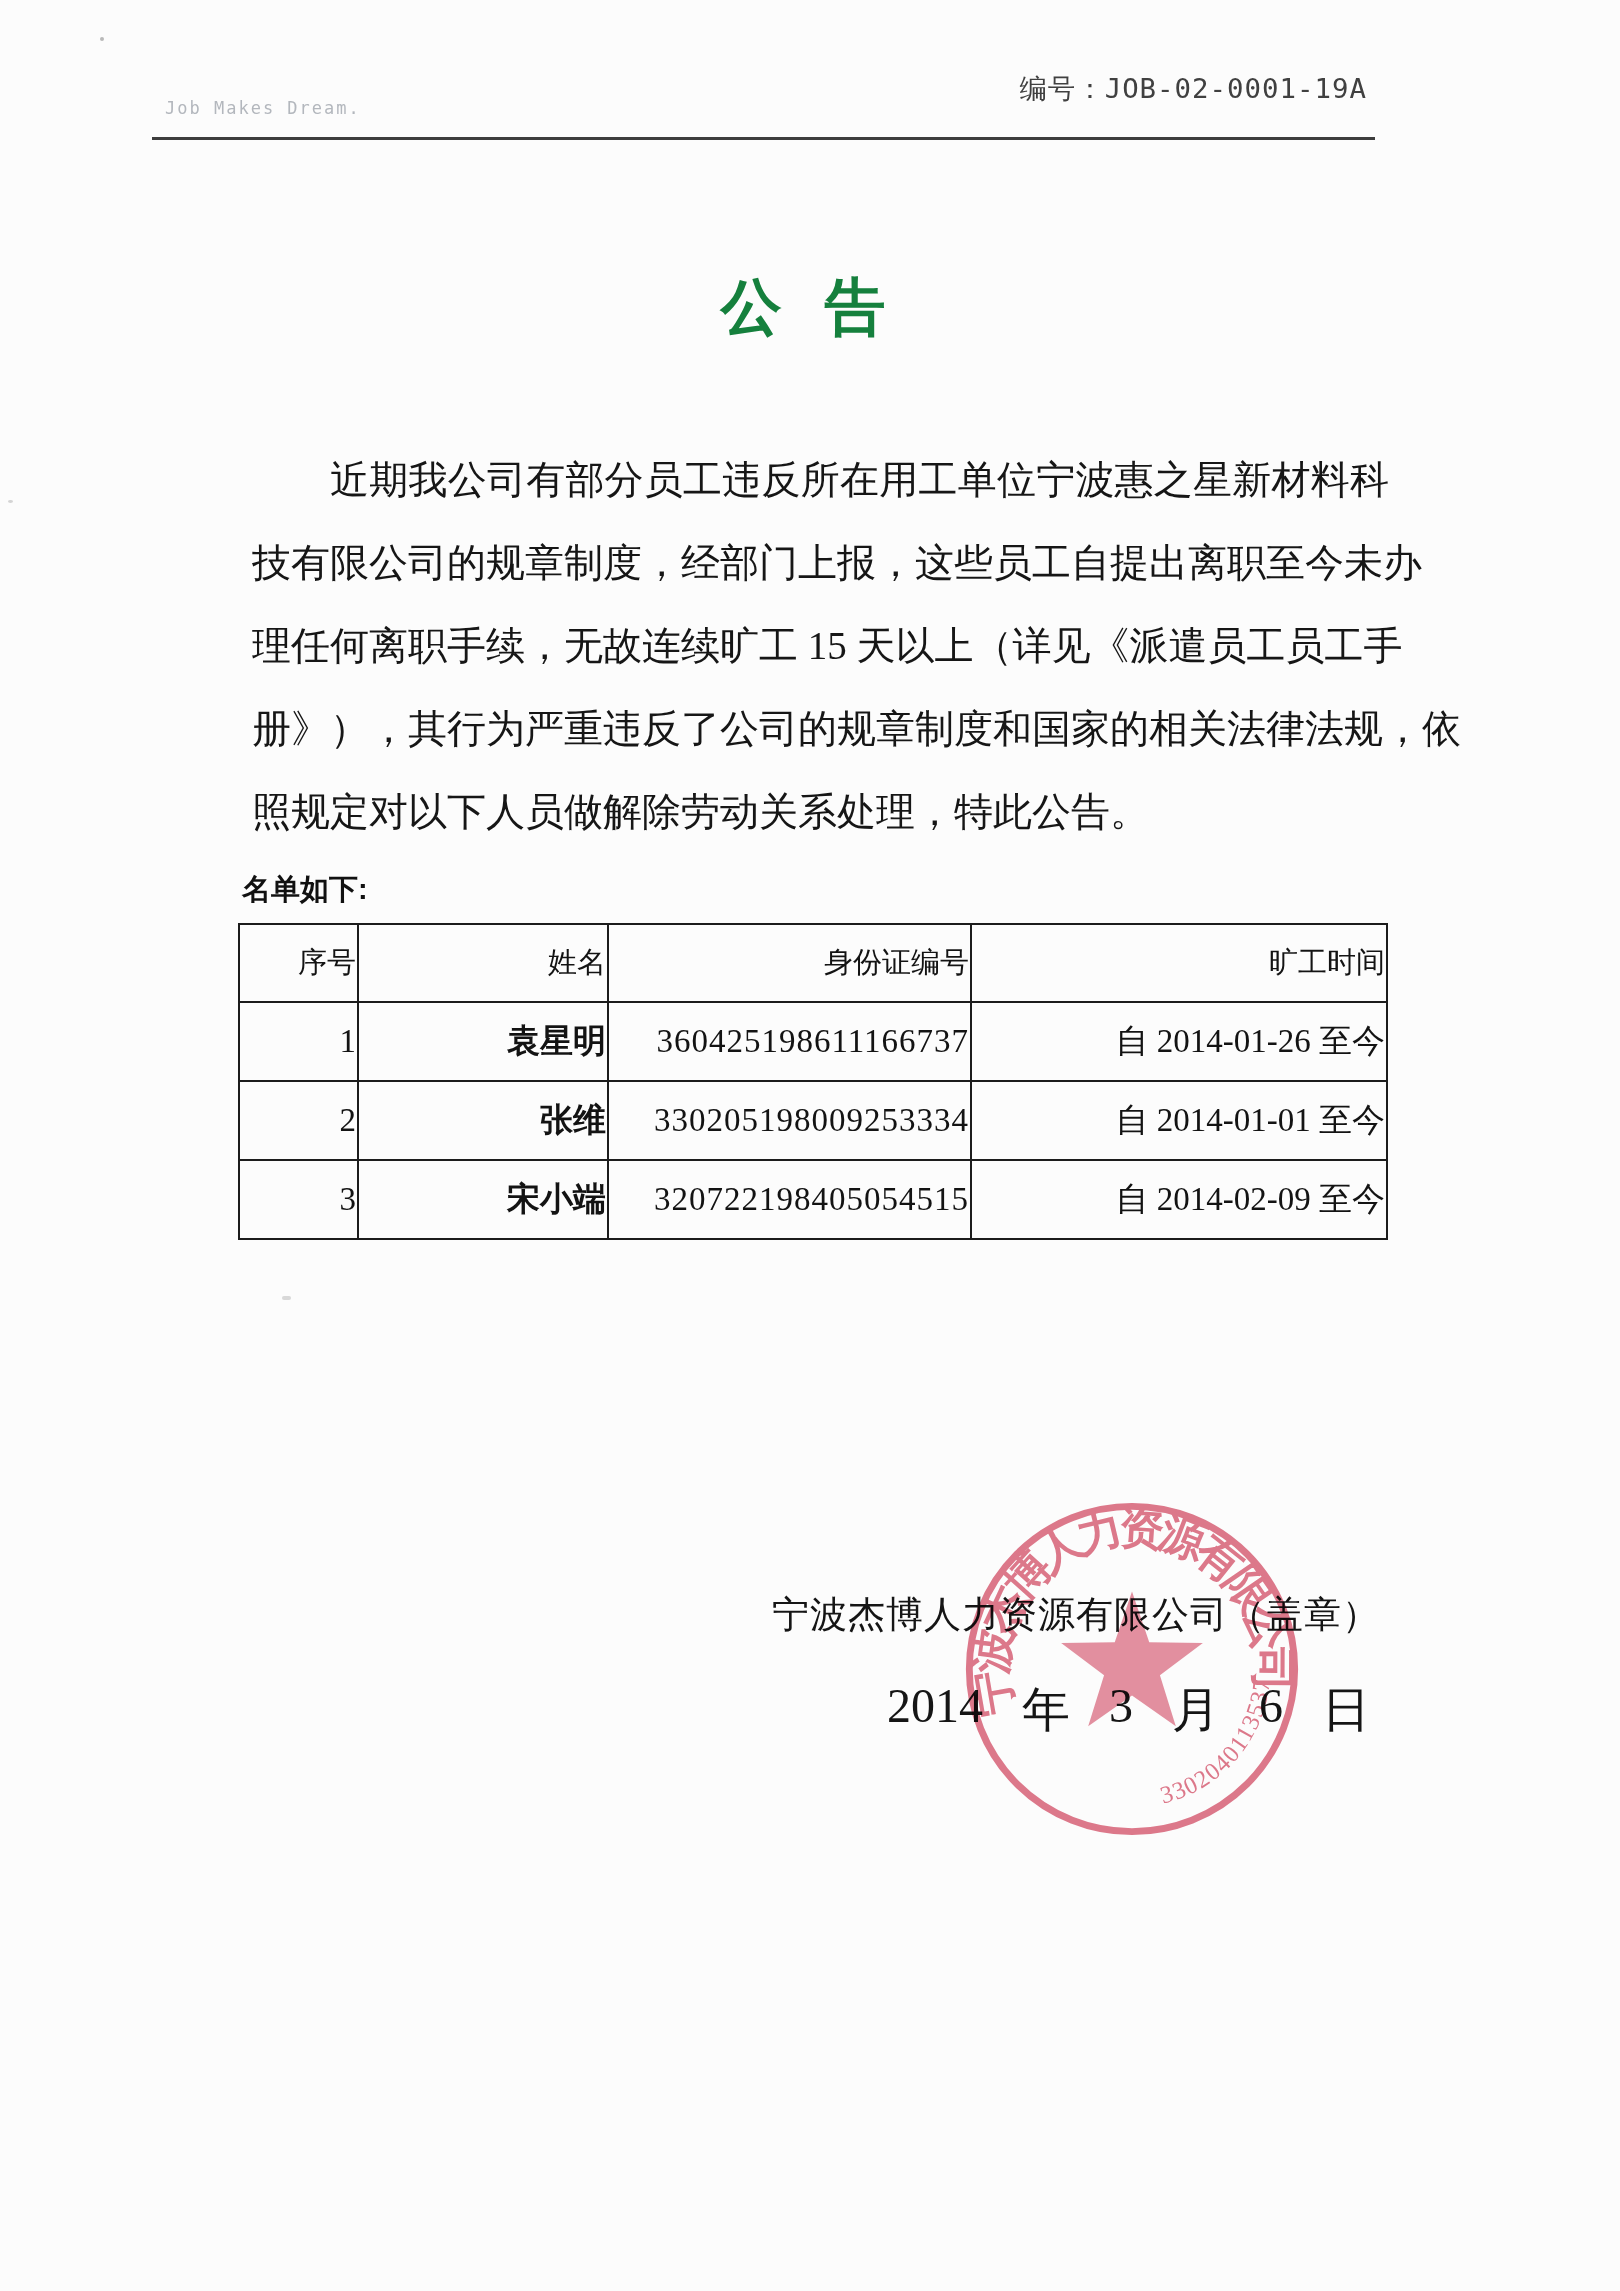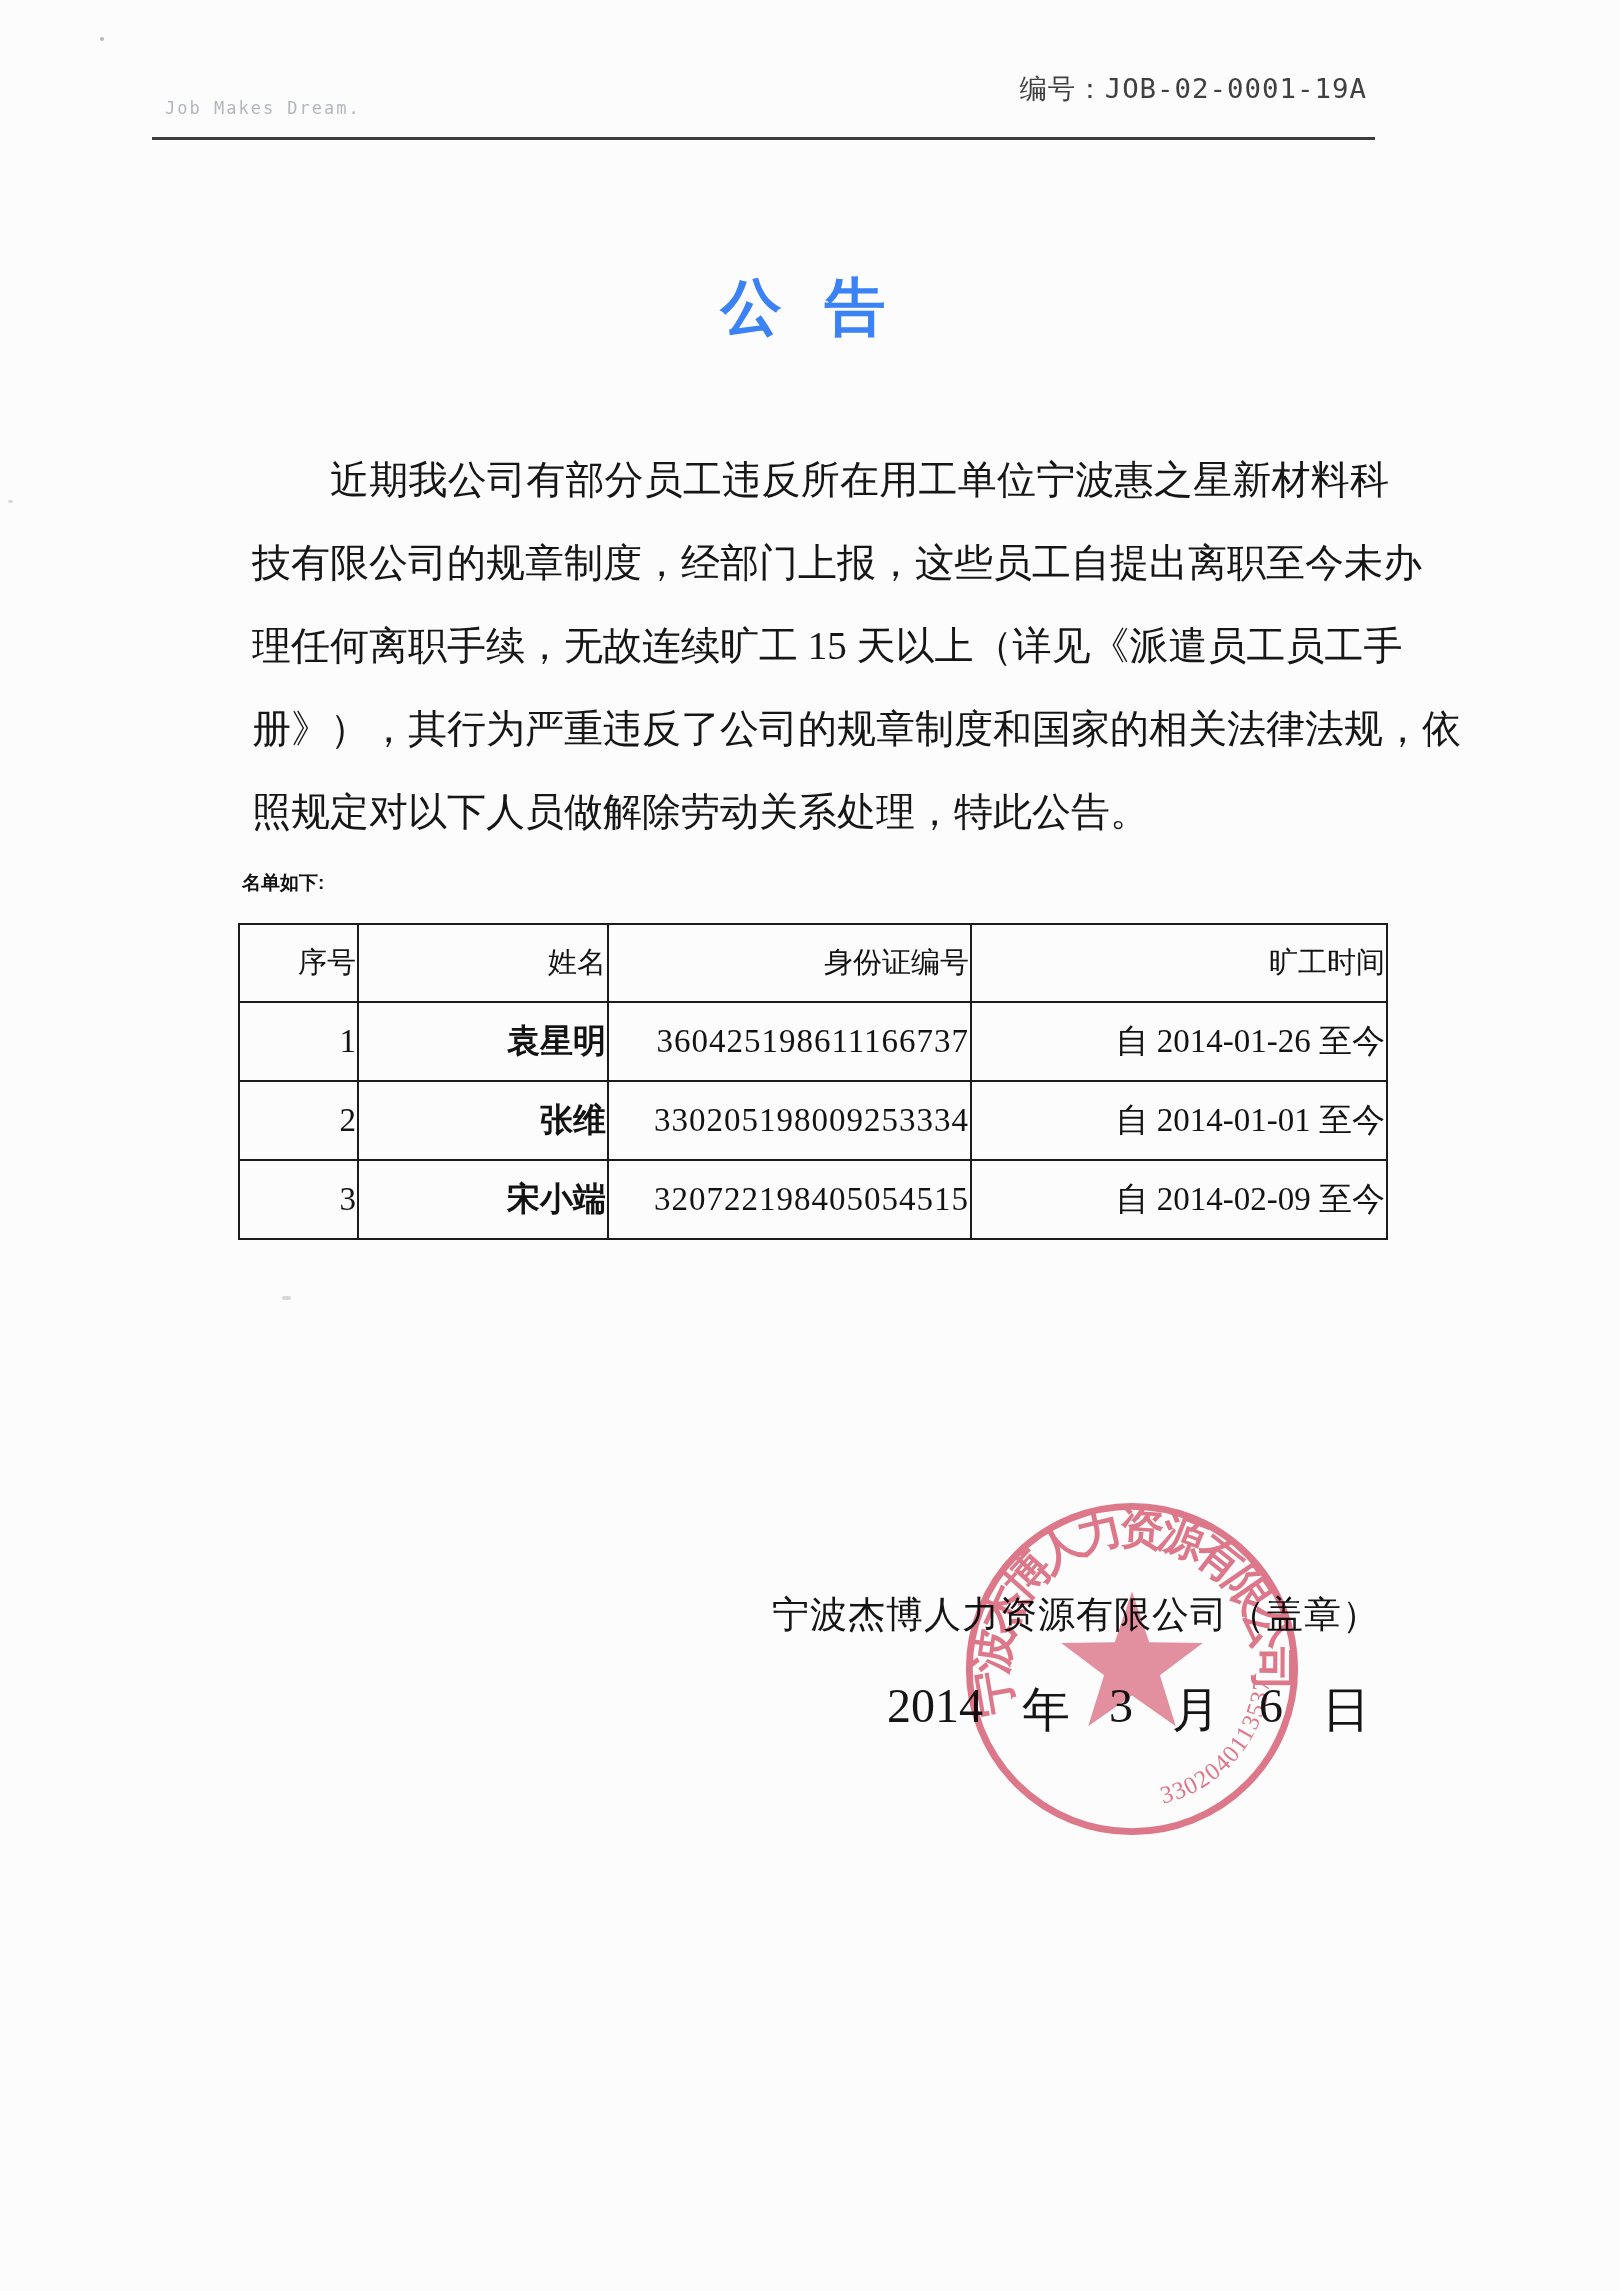--- a/index.html
+++ b/index.html
@@ -23,37 +23,37 @@
     font-size:27.4px;color:#404040;letter-spacing:1px;
   }
   .hdr-rule{
     position:absolute;left:152px;top:137px;
     width:1223px;height:2.9px;background:#3d3d3d;
   }
   
   .doc-title{
     position:absolute;left:0;top:267px;width:1620px;
     text-align:center;font-size:61px;font-weight:bold;
-    letter-spacing:13.7px;color:#3b82f6;
+    letter-spacing:13.7px;color:#15803d;
   }
   
   .para{
     position:absolute;left:252px;top:438px;width:1137px;
     font-size:39px;color:#161616;
   }
   .pline{
     height:83px;line-height:83px;white-space:nowrap;
     text-align:justify;text-align-last:justify;
   }
   .pline.indent{padding-left:78px;width:1059px;}
   .pline.last{text-align-last:left;}
   
   .list-label{
     position:absolute;left:242px;top:870px;
-    font-size:19px;font-weight:bold;color:#111;
+    font-size:29px;font-weight:bold;color:#111;
     font-family:"Liberation Sans", sans-serif;
   }
   
   table.roster{
     position:absolute;left:238px;top:923px;
     width:1147px;border-collapse:collapse;
     border:2.9px solid #1c1c1c;
     table-layout:fixed;
   }
   table.roster th, table.roster td{

